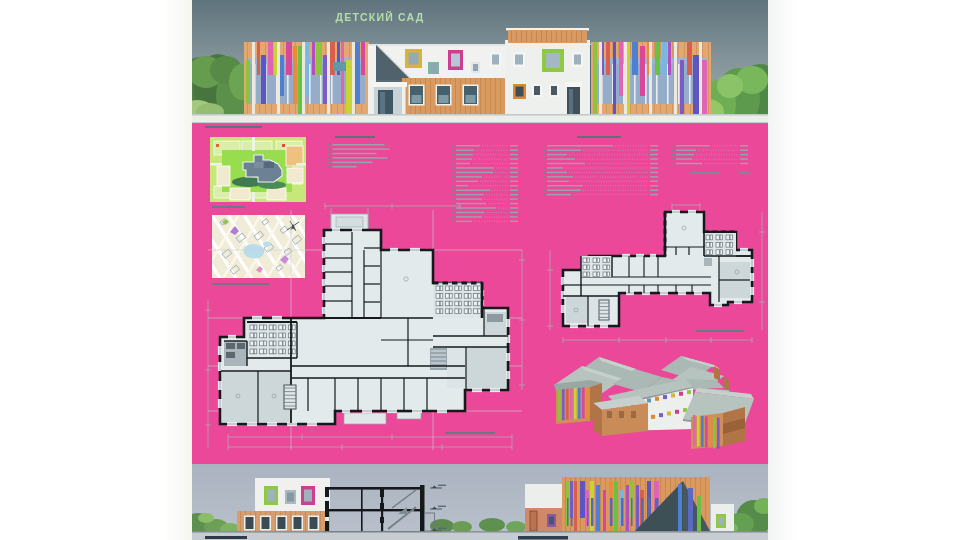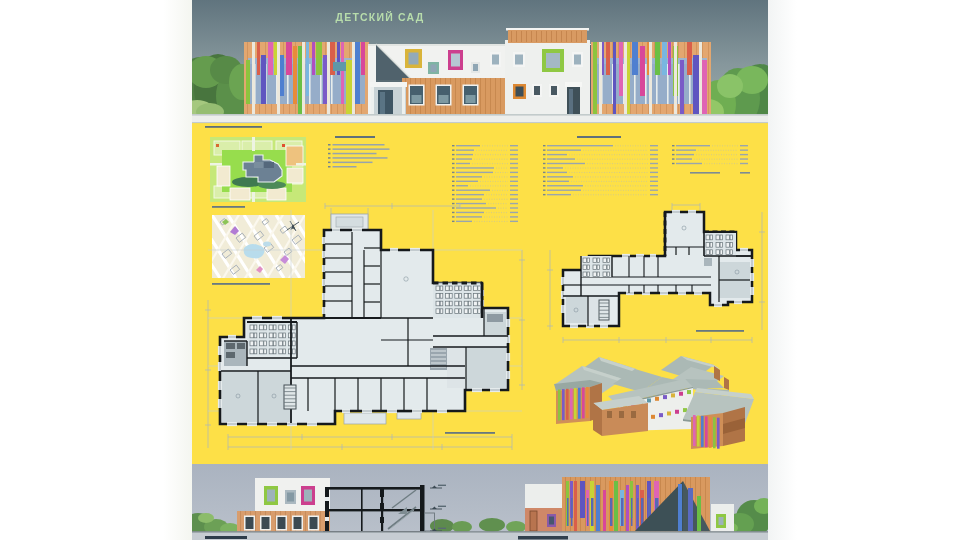--- a/index.html
+++ b/index.html
@@ -1,15 +1,15 @@
 <!DOCTYPE html>
 <html><head><meta charset="utf-8">
 <style>
 html,body{margin:0;padding:0;width:960px;height:540px;overflow:hidden;background:#ffffff;font-family:"Liberation Sans",sans-serif;}
-#poster{position:absolute;left:192px;top:0;width:576px;height:540px;background:#fde047;}
+#poster{position:absolute;left:192px;top:0;width:576px;height:540px;background:#ec4899;}
 </style></head>
 <body>
 
 <div style="position:absolute;left:0;top:0;width:192px;height:540px;background:linear-gradient(90deg,#ffffff 85%,#f4f6f0);"></div>
 
 <div style="position:absolute;left:768px;top:0;width:192px;height:540px;background:linear-gradient(270deg,#ffffff 85%,#f2f4f4);"></div>
 
 <div id="poster">
 <svg width="576" height="540" viewBox="0 0 576 540">
 <defs>

